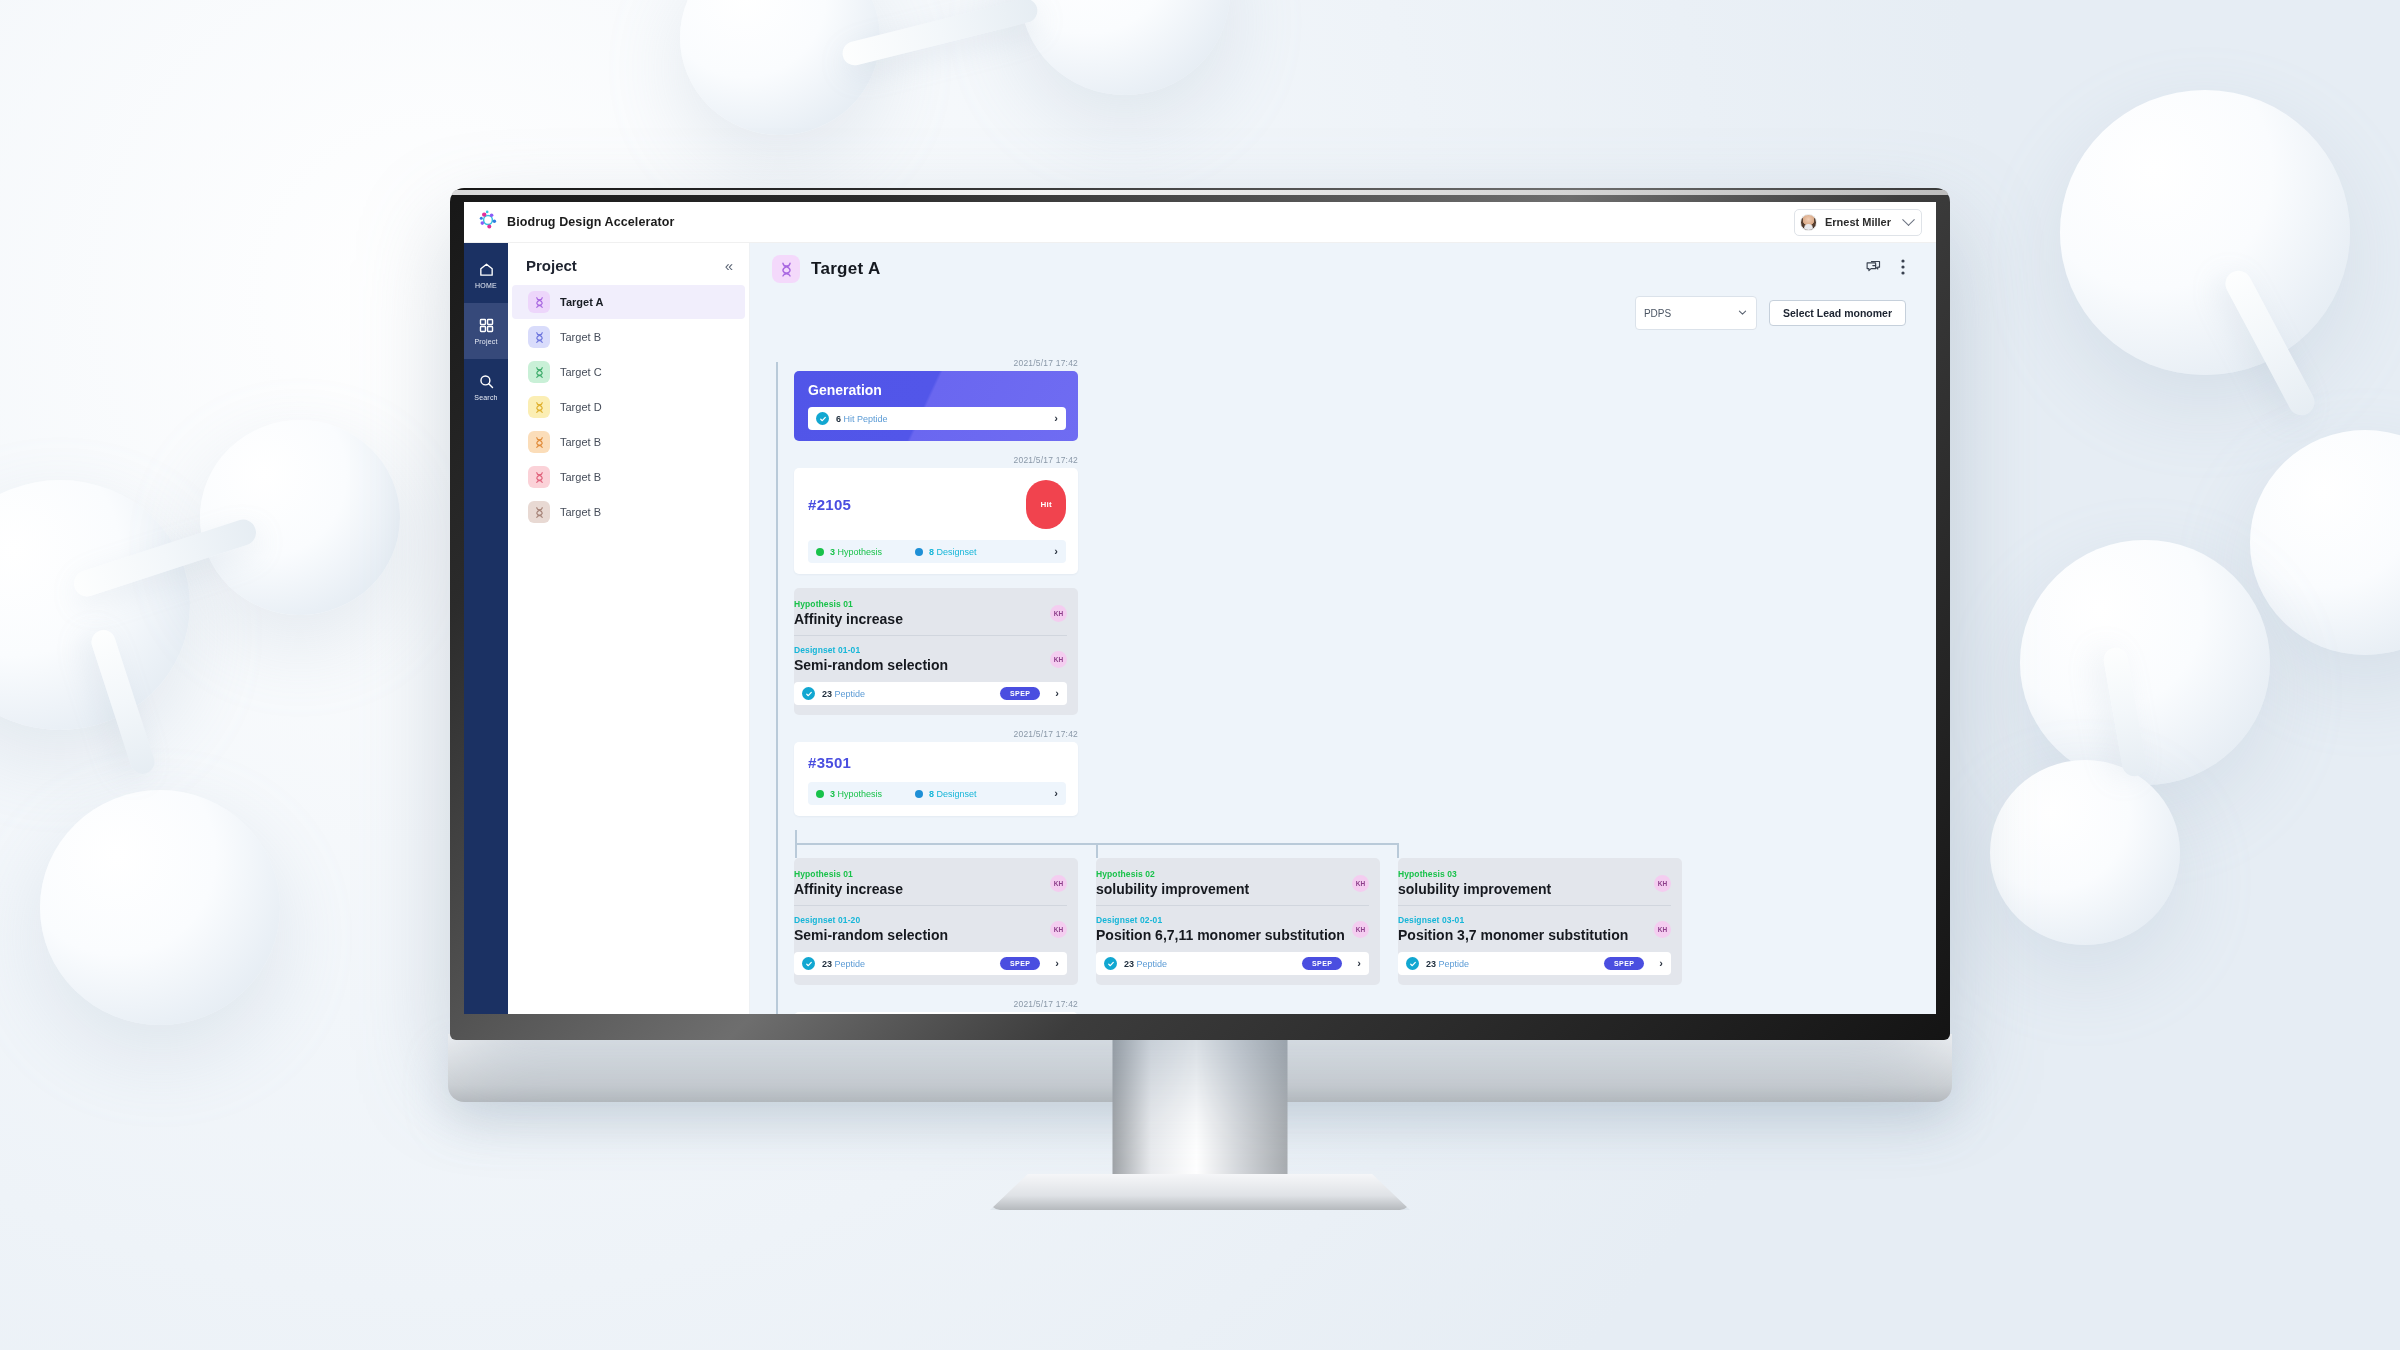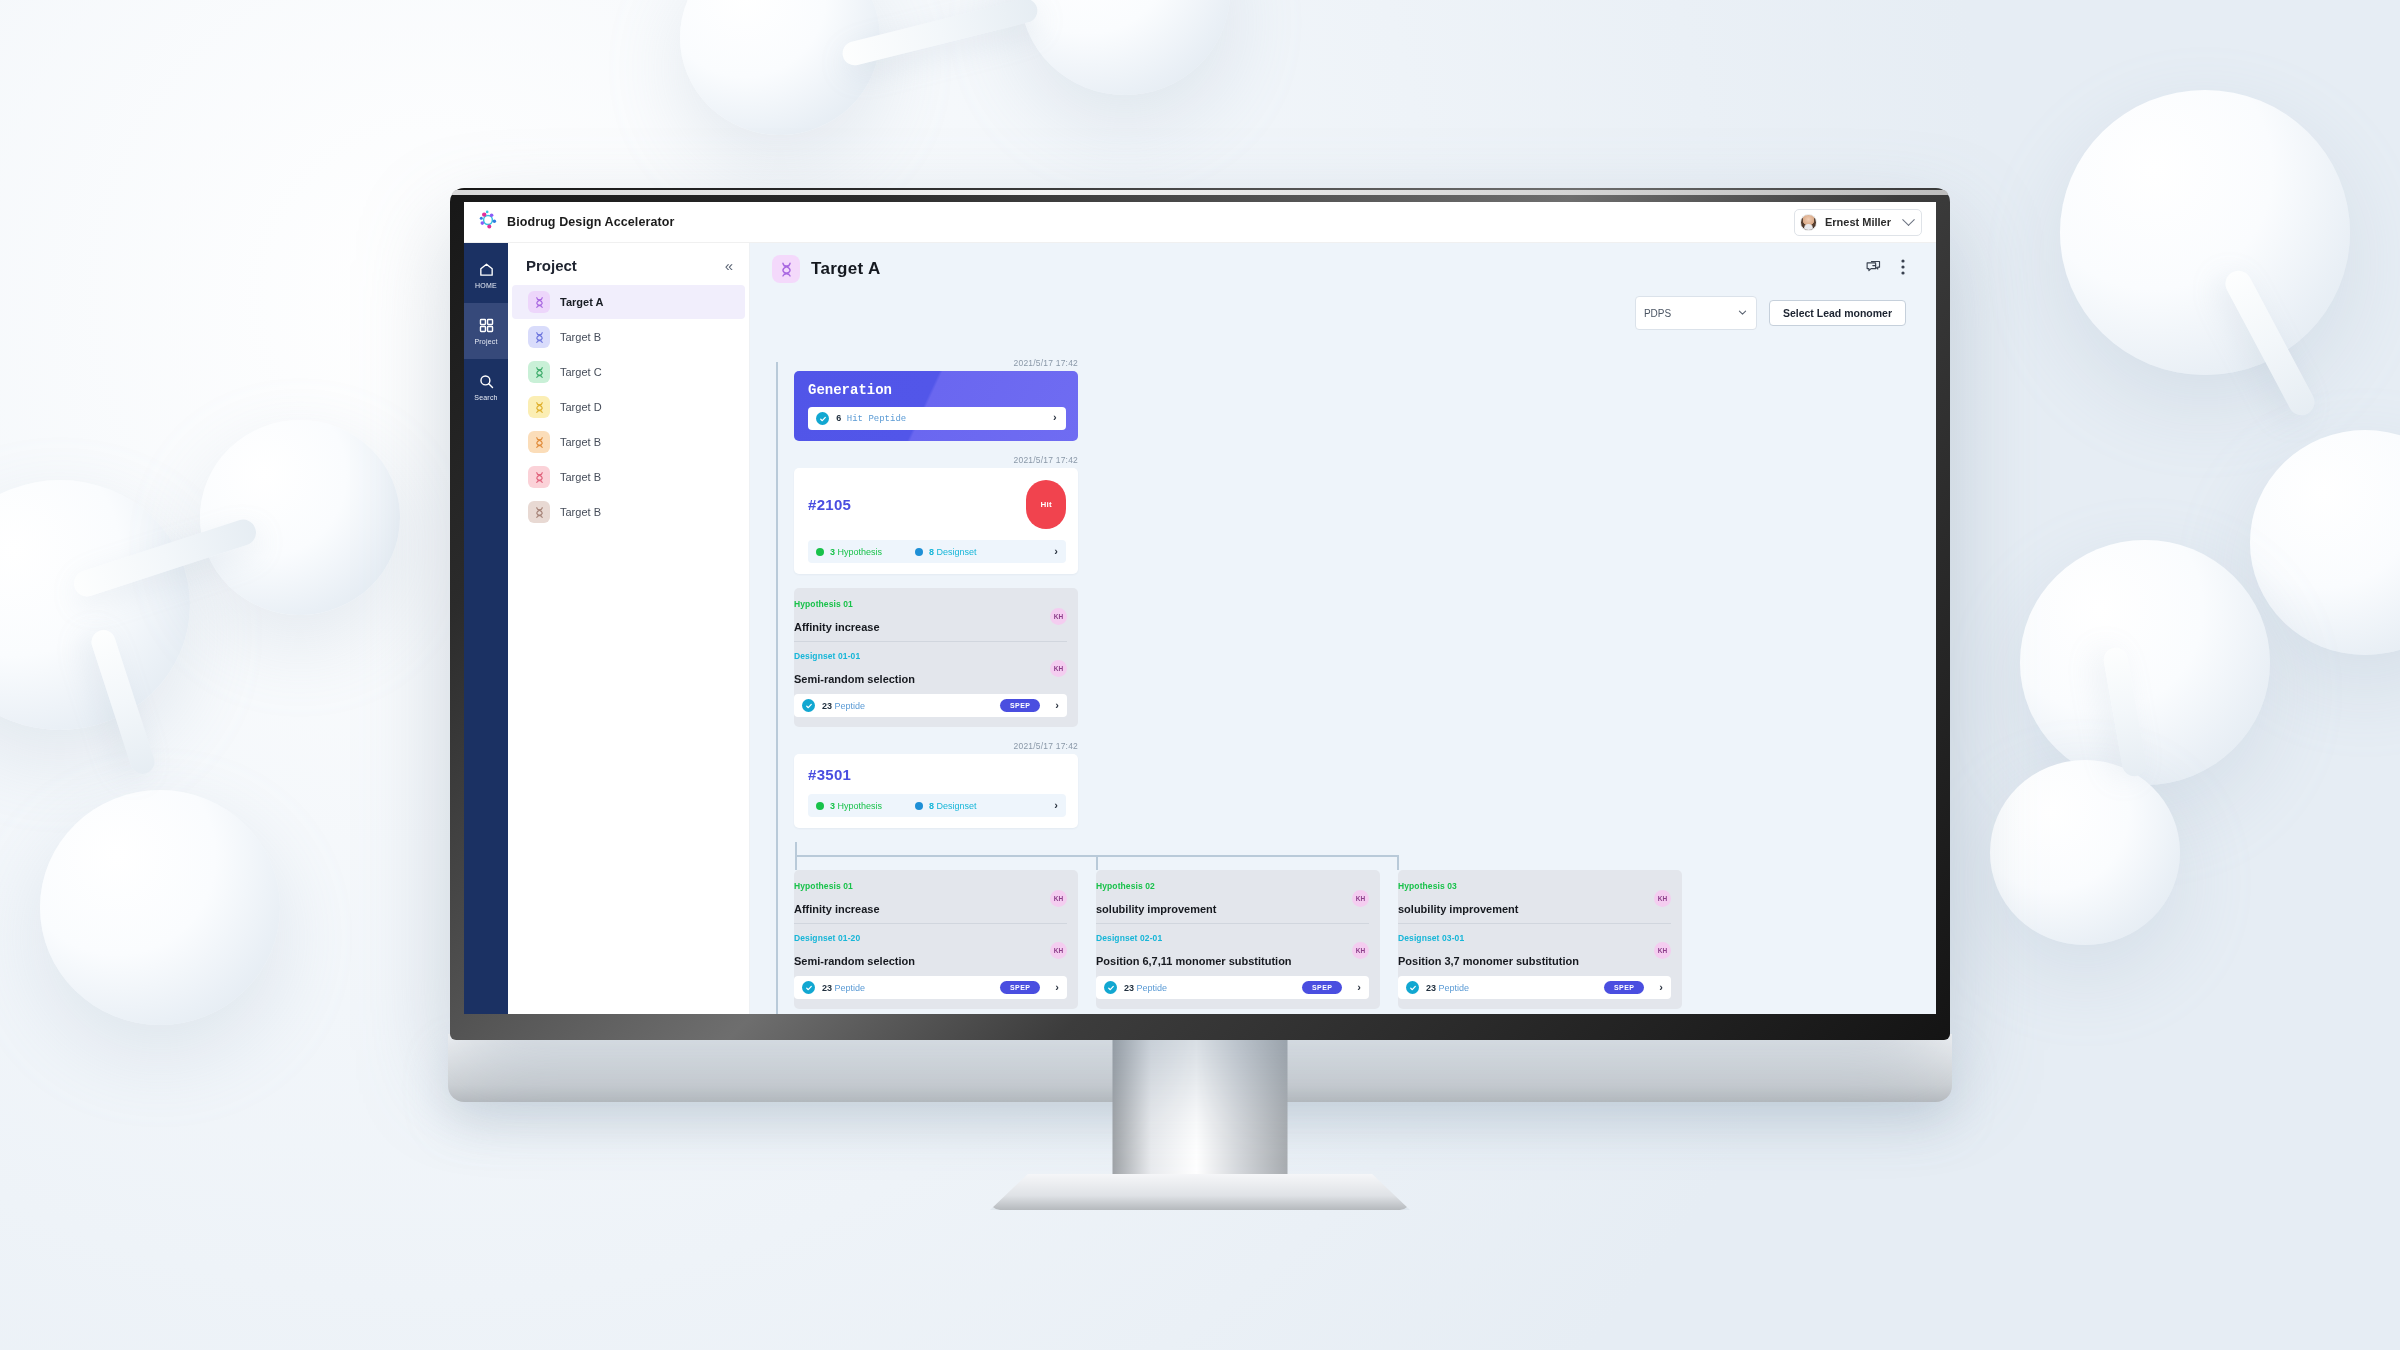--- a/index.html
+++ b/index.html
@@ -174,21 +174,21 @@
   
   .timeline-scroll { flex: 1; overflow: hidden; padding: 14px 0 0 0; position: relative; }
   .timeline { position: relative; padding-left: 22px; }
   .spine { position: absolute; left: 26px; top: 18px; bottom: 0; width: 2px; background: #b9cad9; }
 
   .node { position: relative; margin-left: 22px; width: 284px; }
   .stamp { font-size: 8.5px; color: #8a98a8; text-align: right; width: 284px; margin-bottom: 3px; letter-spacing: .2px; }
 
   .card-gen {
     background: linear-gradient(115deg,#5155e8 0%, #5256e9 46%, #6a67f0 47%, #6f6cf2 100%);
-    border-radius: 5px; padding: 11px 12px 11px 14px; font-family: Liberation Mono, monospace;
+    border-radius: 5px; padding: 11px 12px 11px 14px;
   }
   .gen-title { font-size: 14px; font-weight: bold; color: #fff; margin-bottom: 9px; }
 
   .pill-row {
     background: #ffffff; border-radius: 4px; height: 23px;
     display: flex; align-items: center; gap: 7px; padding: 0 8px 0 8px;
   }
   .pill-row.tinted { background: #eef5fc; }
   .check-ic { width: 13px; height: 13px; border-radius: 50%; background: #11a7d1; display:flex;align-items:center;justify-content:center; flex:0 0 auto;}
   .check-ic svg { width: 8px; height: 8px; }
@@ -210,21 +210,21 @@
   .stat { display: flex; align-items: center; gap: 6px; }
   .stat .t { font-size: 9px; }
   .stat .t b { font-weight: bold; }
 
   .card-grey {
     background: #e3e6ec; border-radius: 5px; padding: 11px 11px 10px 0;
   }
   .hyp-block { display: flex; align-items: center; justify-content: space-between; }
   .hyp-kicker { font-size: 8.5px; font-weight: bold; color: #18c24a; letter-spacing: .1px; }
   .hyp-kicker.ds { color: #16b6d8; }
-  .hyp-name { font-size: 11px; font-weight: bold; color: #16191f; margin-top: 12px; }
+  .hyp-name { font-size: 14px; font-weight: bold; color: #16191f; margin-top: 2px; }
   .who {
     width: 17px; height: 17px; border-radius: 50%; background: #f4cdf0;
     color: #8d3f8a; font-size: 6.5px; font-weight: bold;
     display: flex; align-items: center; justify-content: center; flex: 0 0 auto;
   }
   .divider-soft { height: 1px; background: #d1d6de; margin: 8px 0 9px 0; }
   .badge-spep {
     background: #4a4ee0; color: #fff; font-size: 7px; font-weight: bold;
     border-radius: 20px; padding: 3px 10px; letter-spacing: .4px; margin-left: auto;
   }

